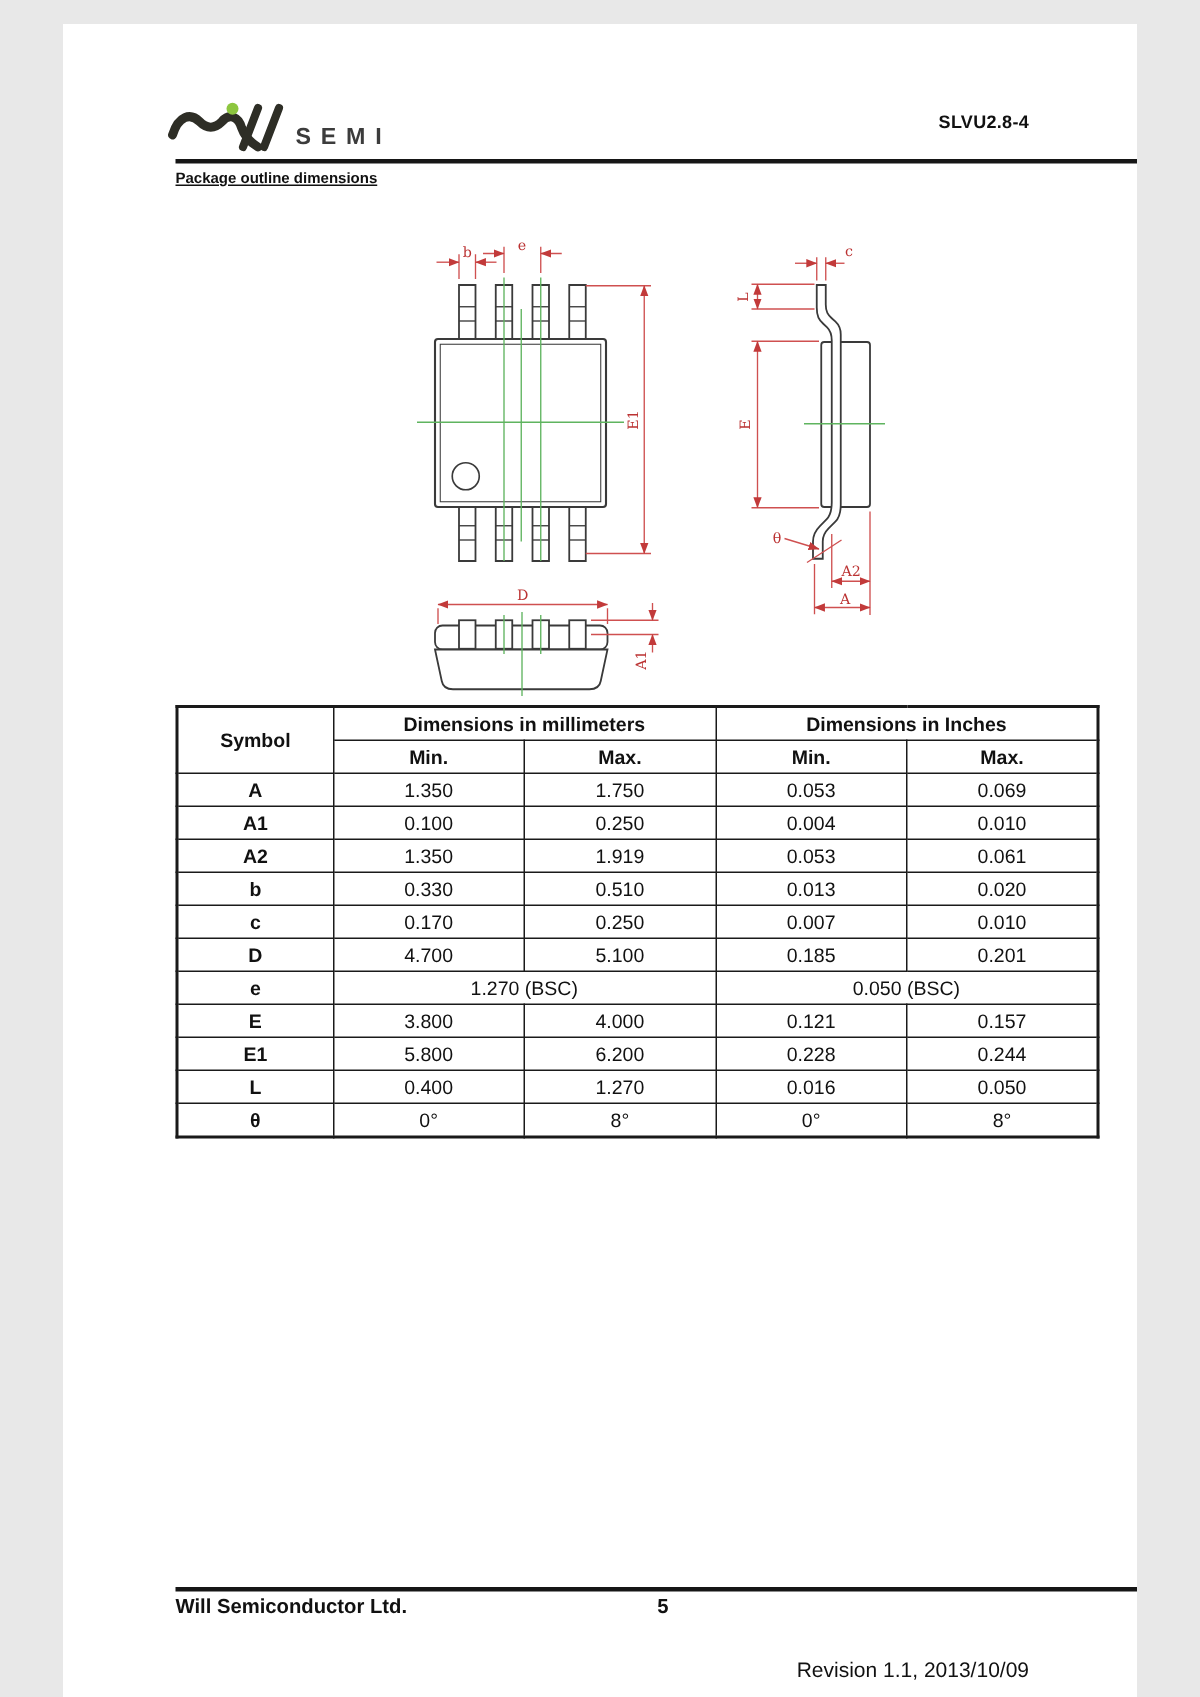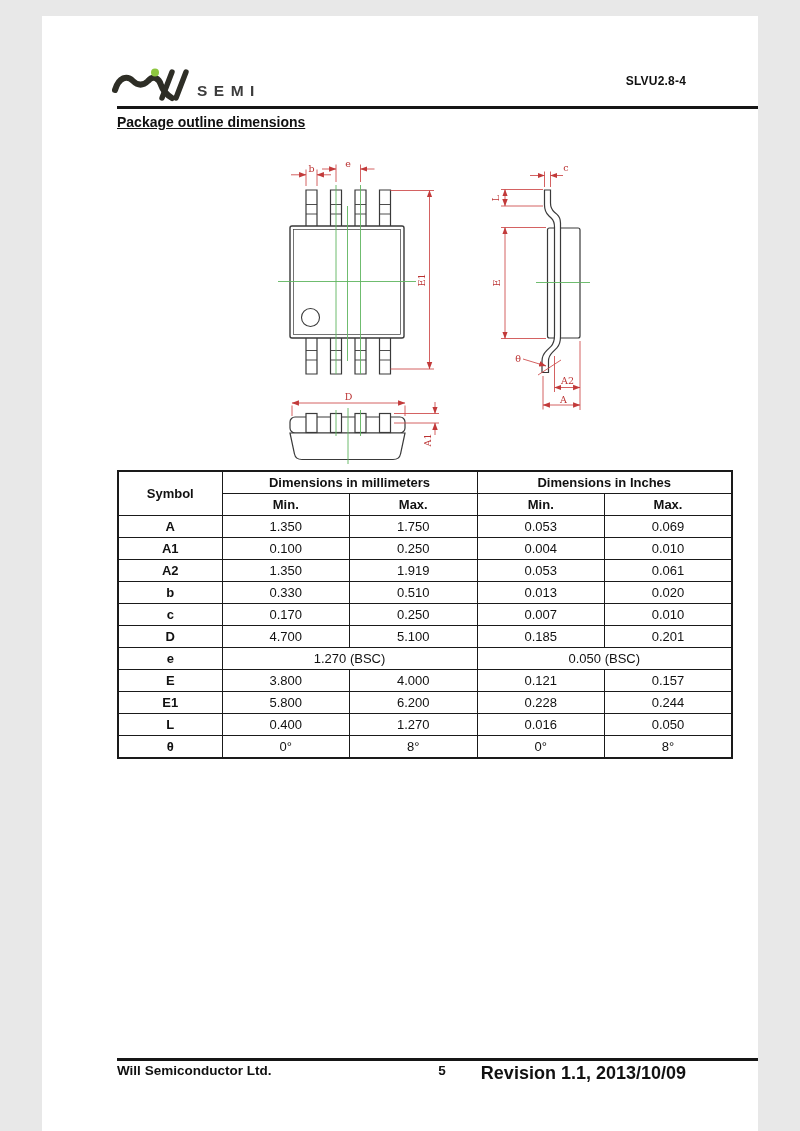--- a/index.html
+++ b/index.html
@@ -5,36 +5,36 @@
   html,body { margin:0; padding:0; background:#e8e8e8; }
   .page {
     position:relative; width:716px; height:1131px; margin:16px auto;
     background:#ffffff; font-family:"Liberation Sans", sans-serif; color:#111;
     overflow:hidden;
   }
   
   .logo-svg { position:absolute; left:70px; top:50px; width:190px; height:40px; }
   .product-code { position:absolute; top:58px; right:72px; font-size:12px; font-weight:bold; letter-spacing:0.2px; }
   .header-rule { position:absolute; top:90px; left:75px; width:653px; height:3px; background:#161616; }
-  .section-title { position:absolute; top:98px; left:75px; font-size:14px; font-weight:bold; text-decoration:underline; }
+  .section-title { position:absolute; top:98px; left:75px; font-size:10px; font-weight:bold; text-decoration:underline; }
   .pkg-name { position:absolute; top:119px; left:0; width:800px; text-align:right; font-size:15px; font-weight:bold; }
   
   .drawing-svg { position:absolute; left:0; top:140px; width:800px; height:320px; }
   .dim-label { font-family:"DejaVu Serif", serif; font-size:9.5px; fill:#bb3232; }
   
   .dims-table { position:absolute; top:454px; left:75px; width:614px;
     border-collapse:collapse; table-layout:fixed; font-size:13px; border:2px solid #1a1a1a; }
   .dims-table td, .dims-table th { border:1px solid #1a1a1a; text-align:center; vertical-align:middle; padding:0; height:21px; }
   .dims-table th { font-weight:bold; }
   .sym { font-weight:bold; }
   
   .footer-rule { position:absolute; top:1042px; left:75px; width:653px; height:2.5px; background:#161616; }
   .footer-left  { position:absolute; top:1047px; left:75px;  font-size:13.5px; font-weight:bold; }
   .footer-page  { position:absolute; top:1047px; left:0; width:800px; text-align:center; font-size:13.5px; font-weight:bold; }
-  .footer-right { position:absolute; top:1047px; right:72px; font-size:18px; font-weight:bold; }
+  .footer-right { position:absolute; top:1089px; right:72px; font-size:14px; font-weight:normal; }
 </style>
 </head>
 <body>
 
 <div class="page">
 
   <svg class="logo-svg" viewBox="0 0 190 40">
     <g>
       <path d="M 3,24 C 7,11 15,9 21,15 C 26,20 31,20 36,15 C 41,9 47,12 49,19 C 51,25 55,29 60,32" fill="none" stroke="#2e2e26" stroke-width="6" stroke-linecap="round"></path>
       <path d="M 50,32 L 60,6" fill="none" stroke="#2e2e26" stroke-width="5.4" stroke-linecap="round"></path>

